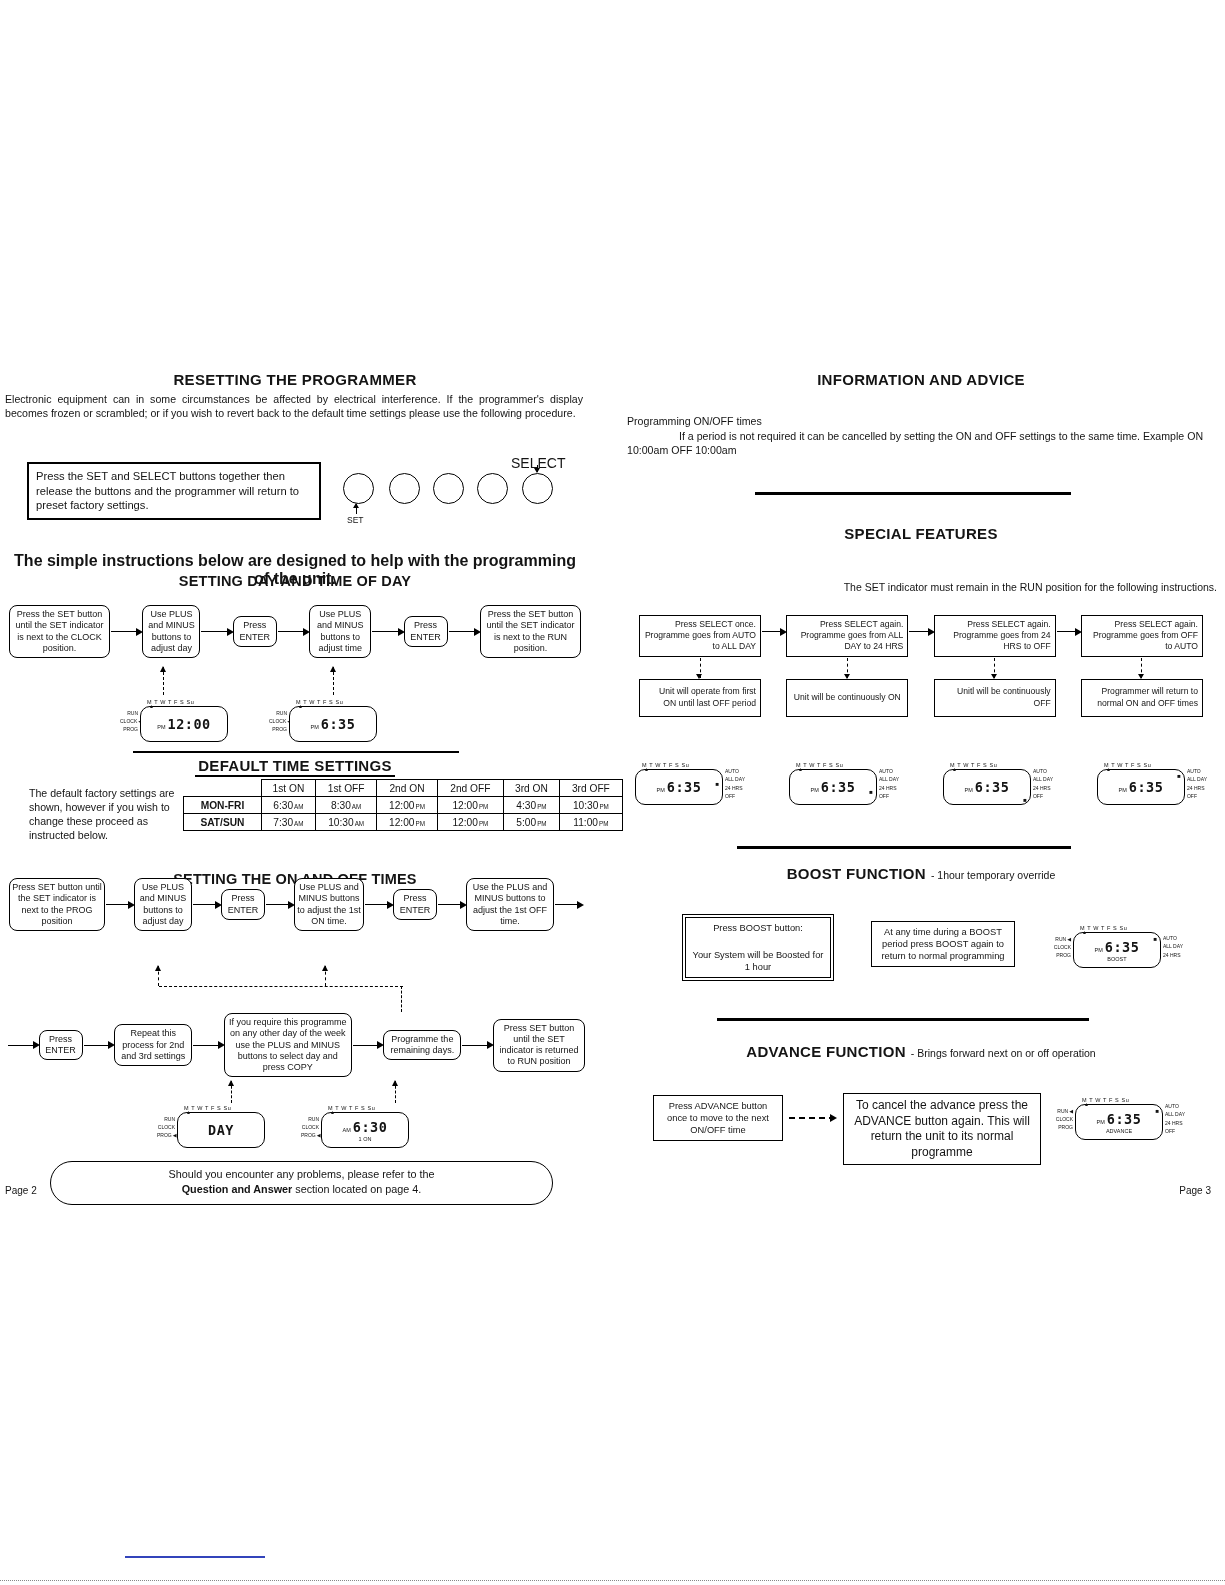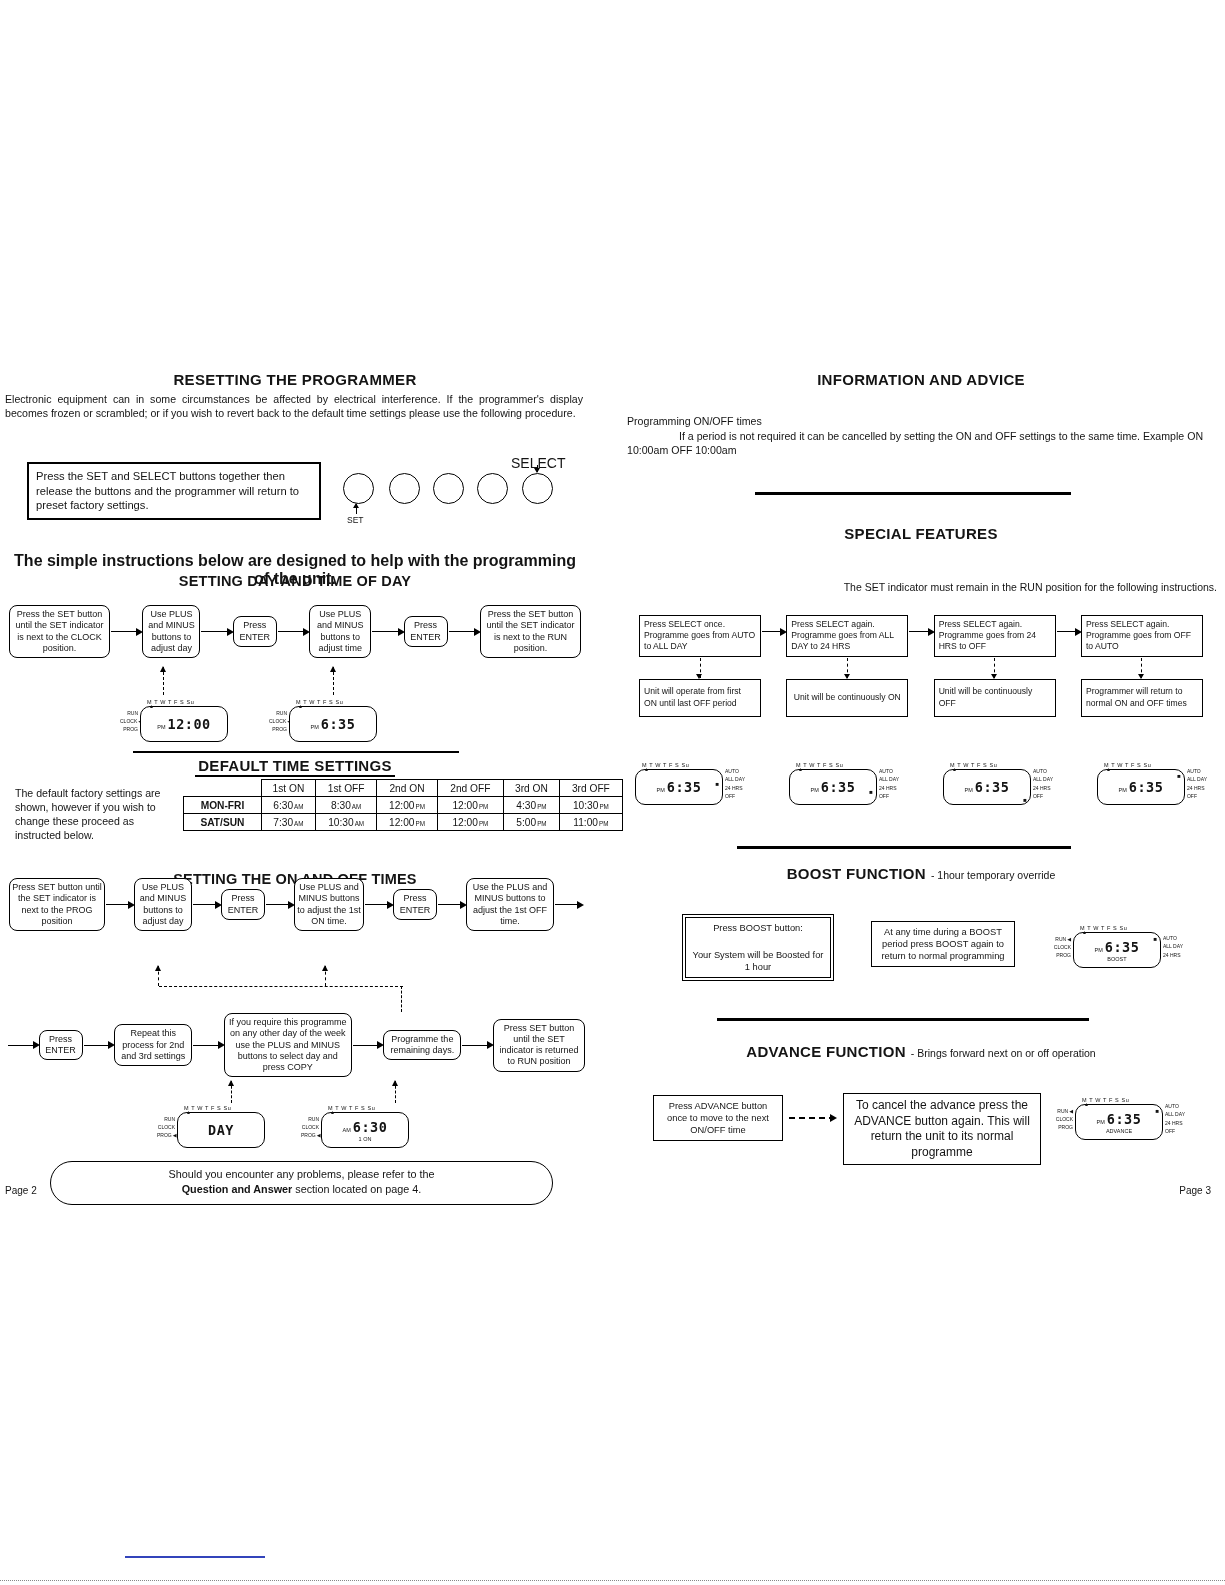--- a/index.html
+++ b/index.html
@@ -76,41 +76,41 @@
   .lcd-tri{position:absolute;top:-3px;left:8px;font-size:5px;line-height:1;font-weight:normal;}
   .lcd-sq{position:absolute;right:3px;font-size:6px;line-height:1;font-weight:normal;}
   .lcd-time-row{display:flex;align-items:baseline;gap:2px;}
   .lcd-ampm{font-style:normal;font-size:5.5px;}
   .lcd-time{font-family:"DejaVu Sans Mono",monospace;font-size:13.5px;font-weight:bold;letter-spacing:.5px;}
   .lcd-sub{font-size:5.5px;display:block;margin-top:1px;}
   .lcd-right{display:flex;flex-direction:column;justify-content:center;font-size:5px;line-height:1.7;text-align:left;flex:none;}
   .lcd-right span{white-space:nowrap;display:block;}
 
   #dtsLine{position:absolute;top:386px;left:128px;width:326px;border-top:2.5px solid #000;}
-  #dtsNote{position:absolute;top:422px;left:10px;width:164px;font-size:10.6px;line-height:1.32;}
+  #dtsNote{position:absolute;top:422px;left:24px;width:164px;font-size:10.6px;line-height:1.32;}
   #defTable{position:absolute;top:414px;left:178px;width:440px;border-collapse:collapse;font-size:10.2px;padding-left:40px;}
   #defTable th,#defTable td{border:1.3px solid #000;text-align:center;padding:2.5px 2px;font-weight:normal;}
   #defTable th.noborder{border:none;}
   #defTable .rl{font-weight:bold;padding:2.5px 4px;}
   .ampm{font-style:normal;font-size:6.3px;margin-left:1px;}
 
   #footerBox{position:absolute;top:796px;left:45px;width:503px;border:1.6px solid #000;border-radius:24px;
              padding:5px 10px 7px;text-align:center;font-size:10.8px;line-height:1.4;box-sizing:border-box;}
   .pglabel{position:absolute;font-size:10px;}
   #p2label{left:0;top:820px;}
   #p3label{right:6px;top:820px;margin-left:36px;}
 
   #infoLine1{position:absolute;top:50px;left:2px;font-size:10.6px;}
   #infoPara{position:absolute;top:64px;left:2px;width:588px;font-size:10.6px;line-height:1.35;text-indent:52px;}
   #hr1{position:absolute;top:127px;left:130px;width:316px;border-top:3px solid #000;}
   #sfNote{position:absolute;top:216px;left:0;width:100%;text-align:right;font-size:10.5px;}
   #sfGrid{position:absolute;top:250px;left:14px;width:564px;display:flex;align-items:flex-start;}
   .scol{width:122px;flex:none;display:flex;flex-direction:column;align-items:center;}
   .sbox{display:block;width:100%;box-sizing:border-box;border:1.3px solid #000;padding:3px 4px;
-        font-size:8.6px;line-height:1.3;text-align:left;background:#fff;}
+        font-size:8.6px;line-height:1.3;text-align:right;background:#fff;}
   .stop{min-height:40px;}
   .sdash{display:block;height:20px;border-left:1.4px dashed #000;position:relative;margin:1px 0;}
   .sdash::after{content:"";position:absolute;bottom:-1px;left:-4.2px;border-top:5.5px solid #000;
                 border-left:3.5px solid transparent;border-right:3.5px solid transparent;}
   .sbot{min-height:38px;display:flex;align-items:center;justify-content:center;}
   .sgap{flex:1;display:flex;align-items:center;margin-top:16px;min-width:10px;}
   .sgap .farrow{flex:1;}
   #sfLcds{position:absolute;top:397px;left:10px;width:572px;display:flex;justify-content:space-between;}
   #hr2{position:absolute;top:481px;left:112px;width:334px;border-top:3px solid #000;}
   #boostBox1{position:absolute;top:552px;left:60px;width:146px;border:1.2px solid #000;outline:1.4px solid #000;

